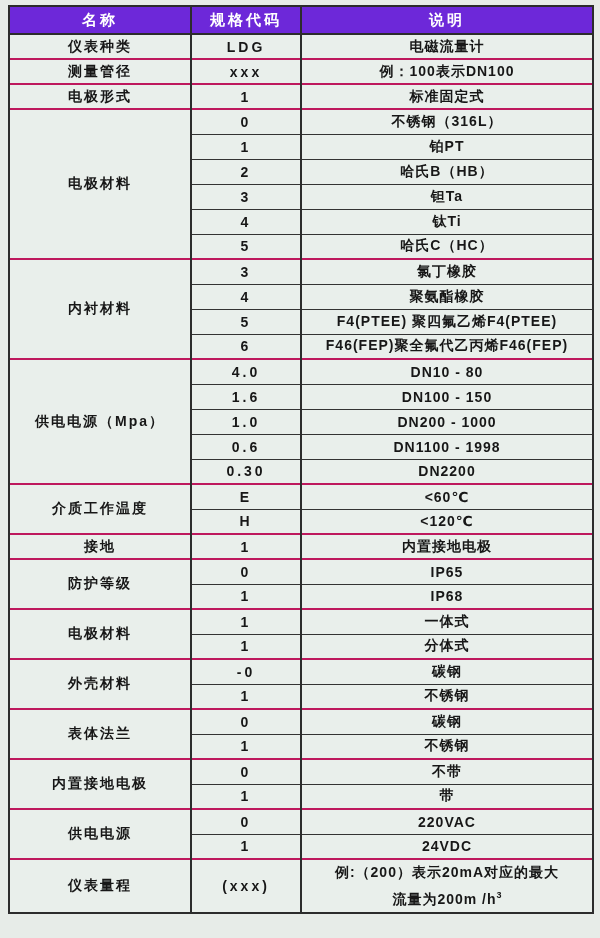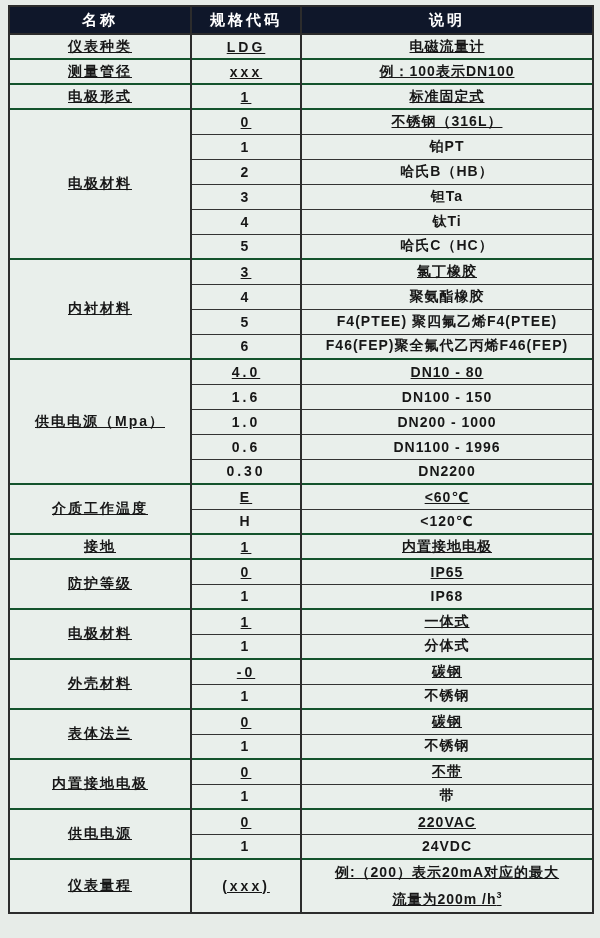--- a/index.html
+++ b/index.html
@@ -24,42 +24,41 @@
   }
   table.spec th,
   table.spec td {
     box-sizing: border-box;
     text-align: center;
     vertical-align: middle;
     overflow: hidden;
     white-space: nowrap;
   }
   table.spec th {
-    background: #0f172a;
+    background: #6d28d9;
     color: #ffffff;
     font-size: 15px;
     font-weight: bold;
     letter-spacing: 3px;
     height: 28px;
     border: 2px solid #2c2c2c;
   }
   table.spec td {
     background: #e9efeb;
     color: #171717;
     font-size: 14px;
     font-weight: bold;
     height: 25px;
     border-left: 2px solid #2c2c2c;
     border-right: 2px solid #2c2c2c;
     border-top: 1px solid #333333;
     border-bottom: 1px solid #333333;
   }
   table.spec tr.g td {
-    border-top: 2px solid #14532d;
-    text-decoration: underline;
+    border-top: 2px solid #be185d;
   }
   table.spec tr:last-child td {
     border-bottom: 2px solid #2c2c2c;
   }
   td.name {
     letter-spacing: 2px;
   }
   td.code {
     letter-spacing: 3px;
     font-size: 13.5px;
@@ -168,21 +167,21 @@
       <tr>
         <td class="code">1.6</td>
         <td class="desc">DN100 - 150</td>
       </tr>
       <tr>
         <td class="code">1.0</td>
         <td class="desc">DN200 - 1000</td>
       </tr>
       <tr>
         <td class="code">0.6</td>
-        <td class="desc">DN1100 - 1996</td>
+        <td class="desc">DN1100 - 1998</td>
       </tr>
       <tr>
         <td class="code">0.30</td>
         <td class="desc">DN2200</td>
       </tr>
 
       <tr class="g">
         <td class="name" rowspan="2">介质工作温度</td>
         <td class="code">E</td>
         <td class="desc">&lt;60℃</td>

